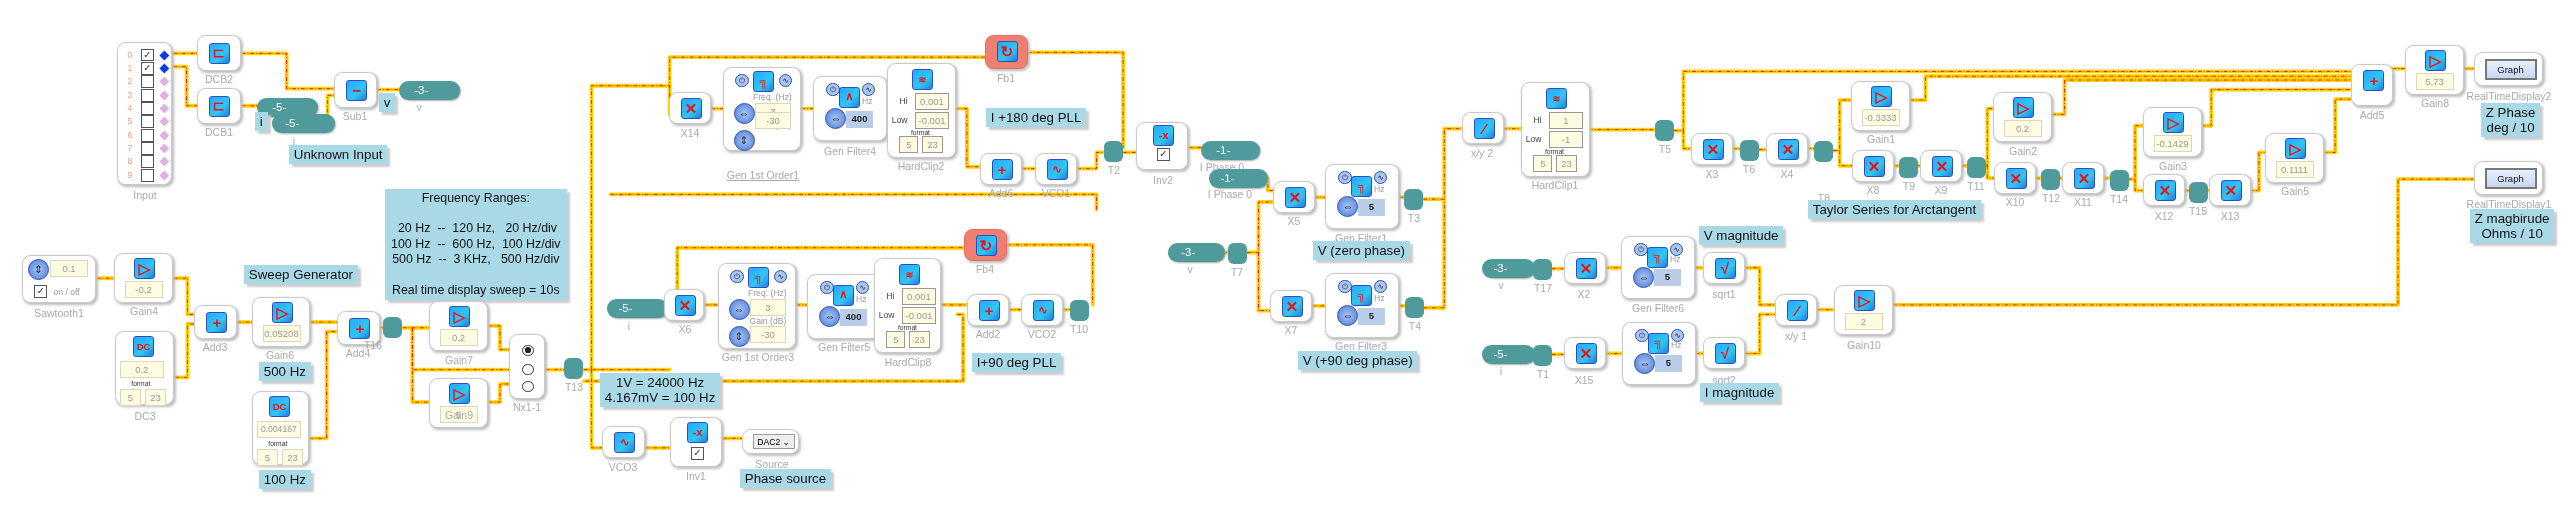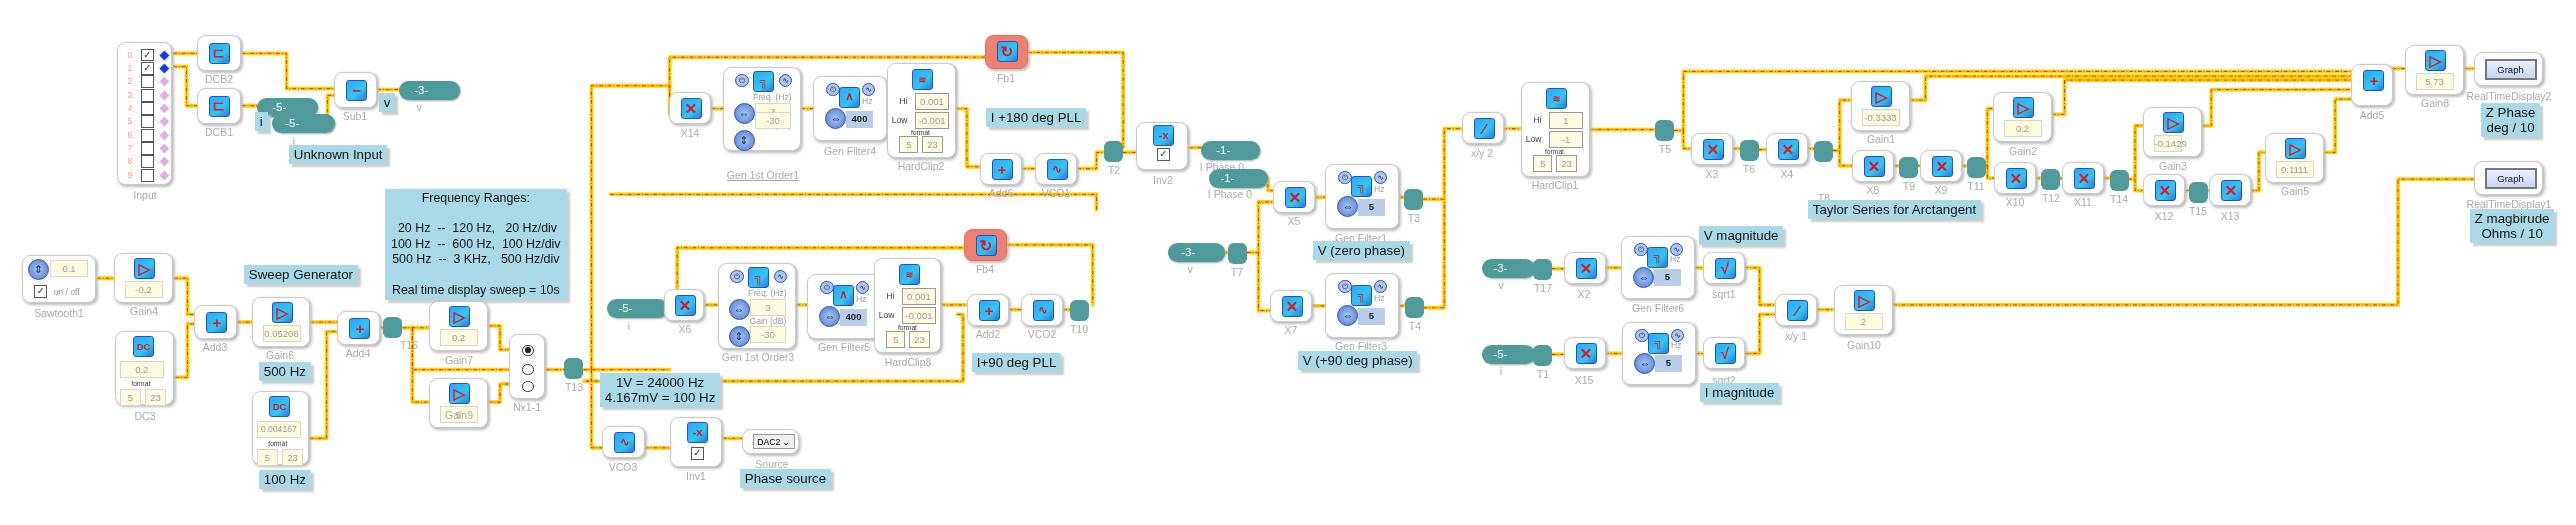--- a/index.html
+++ b/index.html
@@ -142,21 +142,21 @@
   <div class="val" style="left:3.8px;top:57px;width:21px;">5</div>
   <div class="val" style="left:29px;top:57px;width:21px;">23</div>
 </div>
 <div class="note" style="left:259px;top:470px;">100 Hz</div>
 
 <div class="blk" style="left:337px;top:311px;width:43px;height:34px;">
   <div class="ic" style="left:11.4px;top:5.7px;">+</div>
 </div>
 <div class="lbl" style="left:358px;top:347px;">Add4</div>
 <div class="tee" style="left:383px;top:317px;"></div>
-<div class="lbl" style="left:409px;top:339px;">T16</div>
+<div class="lbl" style="left:373px;top:339px;">T16</div>
 
 <div class="note c" style="left:385px;top:189px;width:172px;font-size:12.4px;">Frequency Ranges:
 
  20 Hz  --  120 Hz,   20 Hz/div
 100 Hz  --  600 Hz,  100 Hz/div
 500 Hz  --  3 KHz,   500 Hz/div
 
 Real time display sweep = 10s</div>
 
 <div class="blk" style="left:429px;top:301px;width:59px;height:50px;">
@@ -445,21 +445,21 @@
 <div class="lbl" style="left:2051px;top:192px;">T12</div>
 <div class="blk" style="left:2062px;top:162px;width:42px;height:32px;">
     <div class="ic" style="left:10.5px;top:4.8px;">✕</div>
   </div>
 <div class="lbl" style="left:2083px;top:196px;">X11</div>
 <div class="tee" style="left:2110px;top:170px;"></div>
 <div class="lbl" style="left:2119px;top:193px;">T14</div>
 
 <div class="blk" style="left:2143px;top:107px;width:59px;height:50px;">
   <div class="ic" style="left:19px;top:3.8px;">▷</div>
-  <div class="val" style="left:9.5px;top:27px;width:28px;">-0.1429</div>
+  <div class="val" style="left:9.5px;top:27px;width:38px;">-0.1429</div>
 </div>
 <div class="lbl" style="left:2173px;top:160px;">Gain3</div>
 
 <div class="blk" style="left:2143px;top:174px;width:42px;height:32px;">
     <div class="ic" style="left:10.5px;top:4.8px;">✕</div>
   </div>
 <div class="lbl" style="left:2164px;top:210px;">X12</div>
 <div class="tee" style="left:2189px;top:182px;"></div>
 <div class="lbl" style="left:2198px;top:205px;">T15</div>
 <div class="blk" style="left:2209px;top:174px;width:42px;height:32px;">

